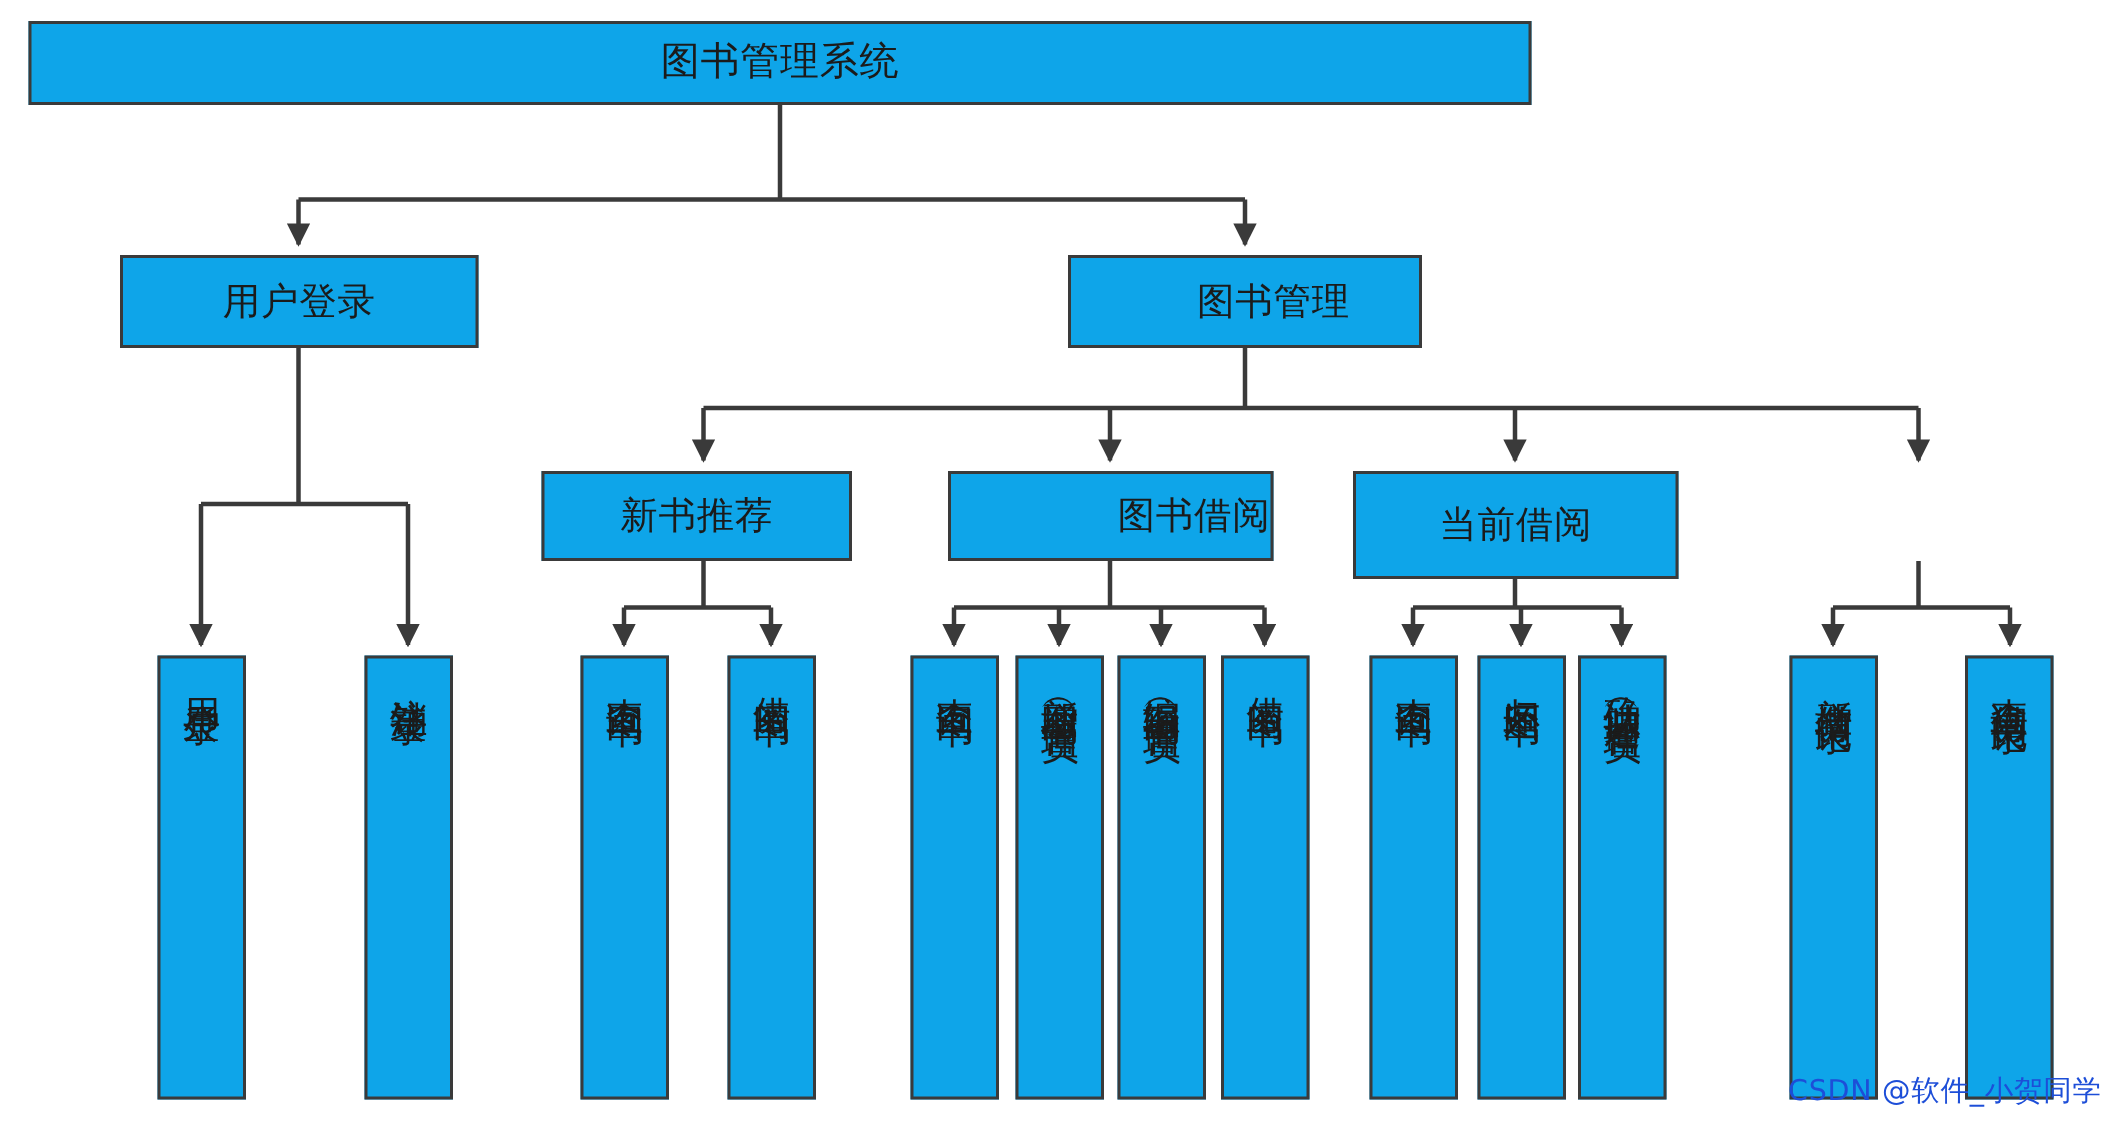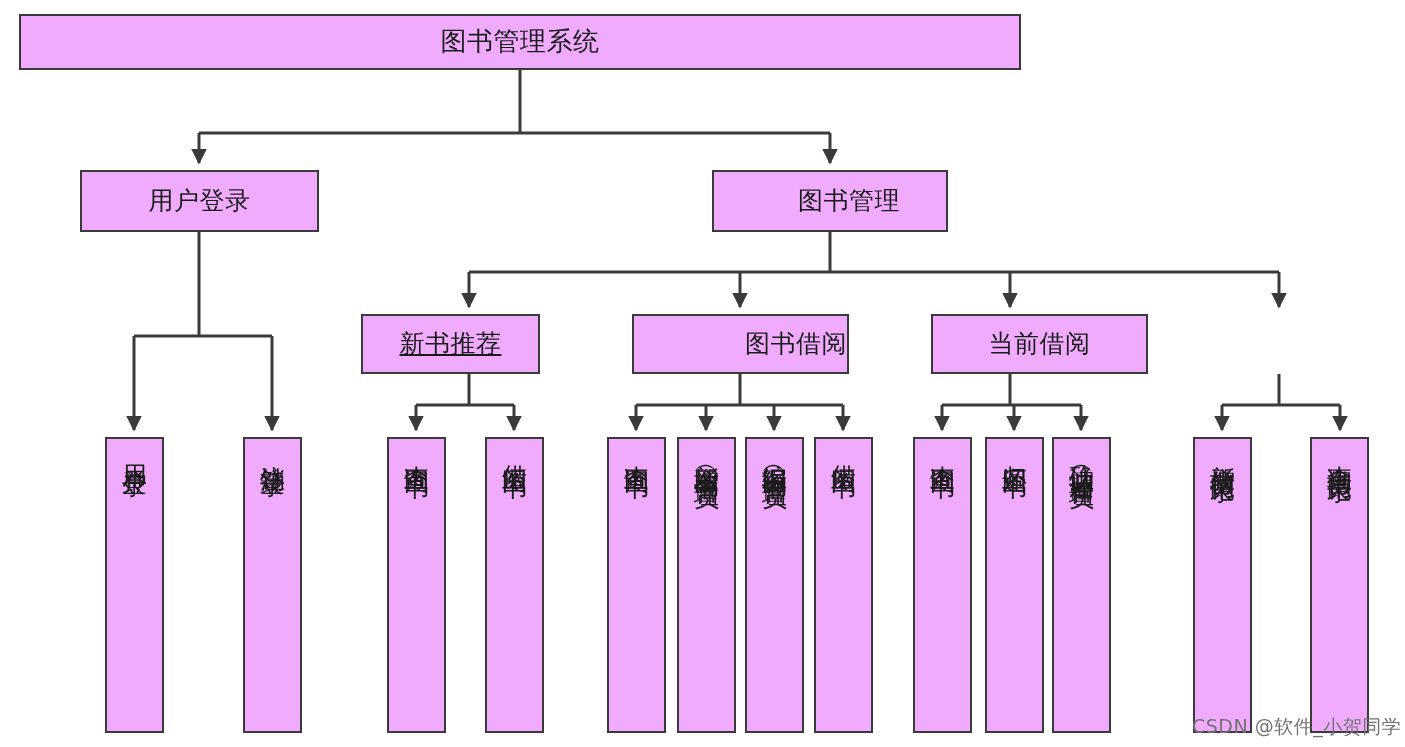--- a/index.html
+++ b/index.html
@@ -23,21 +23,21 @@
     left: 0;
     top: 0;
     width: 1405px;
     height: 747px;
     pointer-events: none;
   }
   .node {
     position: absolute;
     box-sizing: border-box;
     border: 2.5px solid #3a3a3a;
-    background: #f0abfc;
+    background: #0ea5e9;
     display: flex;
     align-items: center;
     justify-content: center;
     color: #1b1b1b;
   }
   .node .label {
     display: block;
     text-align: center;
     line-height: 1.12;
     letter-spacing: 0.5px;
@@ -57,21 +57,21 @@
   .node.vert .label {
     writing-mode: vertical-rl;
     text-orientation: upright;
     font-size: 25px;
     line-height: 1.0;
     letter-spacing: 3px;
     white-space: nowrap;
   }
   .watermark {
     position: absolute;
-    color: #737373;
+    color: #1d4ed8;
     font-size: 19px;
     letter-spacing: 0.5px;
     white-space: nowrap;
     font-family: "DejaVu Sans", "Liberation Sans", sans-serif;
   }
 </style>
 </head>
 <body>
 
 <div id="canvas">
@@ -130,27 +130,27 @@
     <span class="label">图书管理系统</span>
   </div>
 
   <div class="node horiz" style="left:80px; top:170px; width:239px; height:62px;">
     <span class="label">用户登录</span>
   </div>
   <div class="node horiz" style="left:712px; top:170px; width:236px; height:62px;padding-left:38px;">
     <span class="label">图书管理</span>
   </div>
 
-  <div class="node horiz" style="left:361px; top:314px; width:179px; height:60px;text-decoration:underline;">
+  <div class="node horiz" style="left:361px; top:314px; width:207px; height:60px;">
     <span class="label">新书推荐</span>
   </div>
   <div class="node horiz" style="left:632px; top:314px; width:217px; height:60px;justify-content:flex-end;">
     <span class="label">图书借阅</span>
   </div>
-  <div class="node horiz" style="left:902px; top:314px; width:217px; height:60px;margin-left:29px;">
+  <div class="node horiz" style="left:902px; top:314px; width:217px; height:72px;">
     <span class="label">当前借阅</span>
   </div>
 
   <div class="node vert" style="left:105px; top:437px; width:59px; height:296px;">
     <span class="label">用户登录</span>
   </div>
   <div class="node vert" style="left:243px; top:437px; width:59px; height:296px;">
     <span class="label">注销登录</span>
   </div>
 

